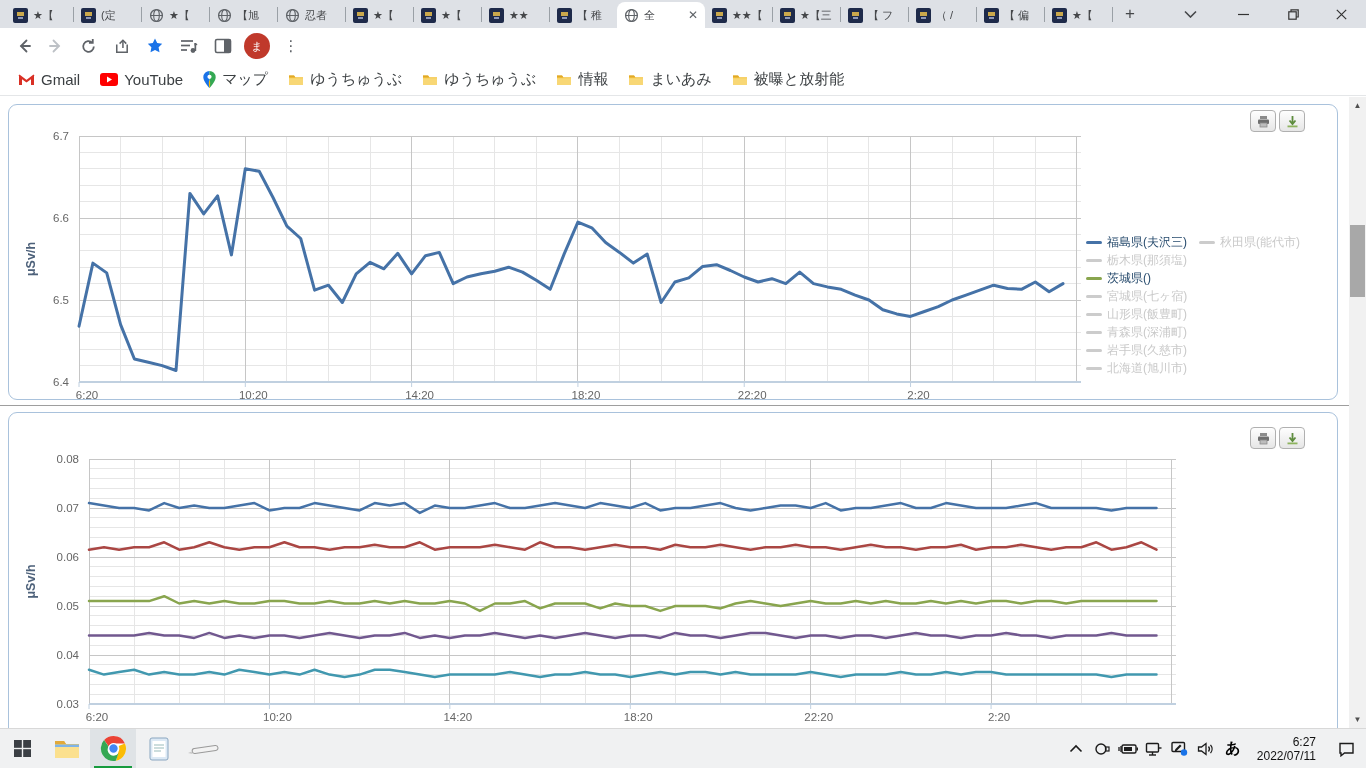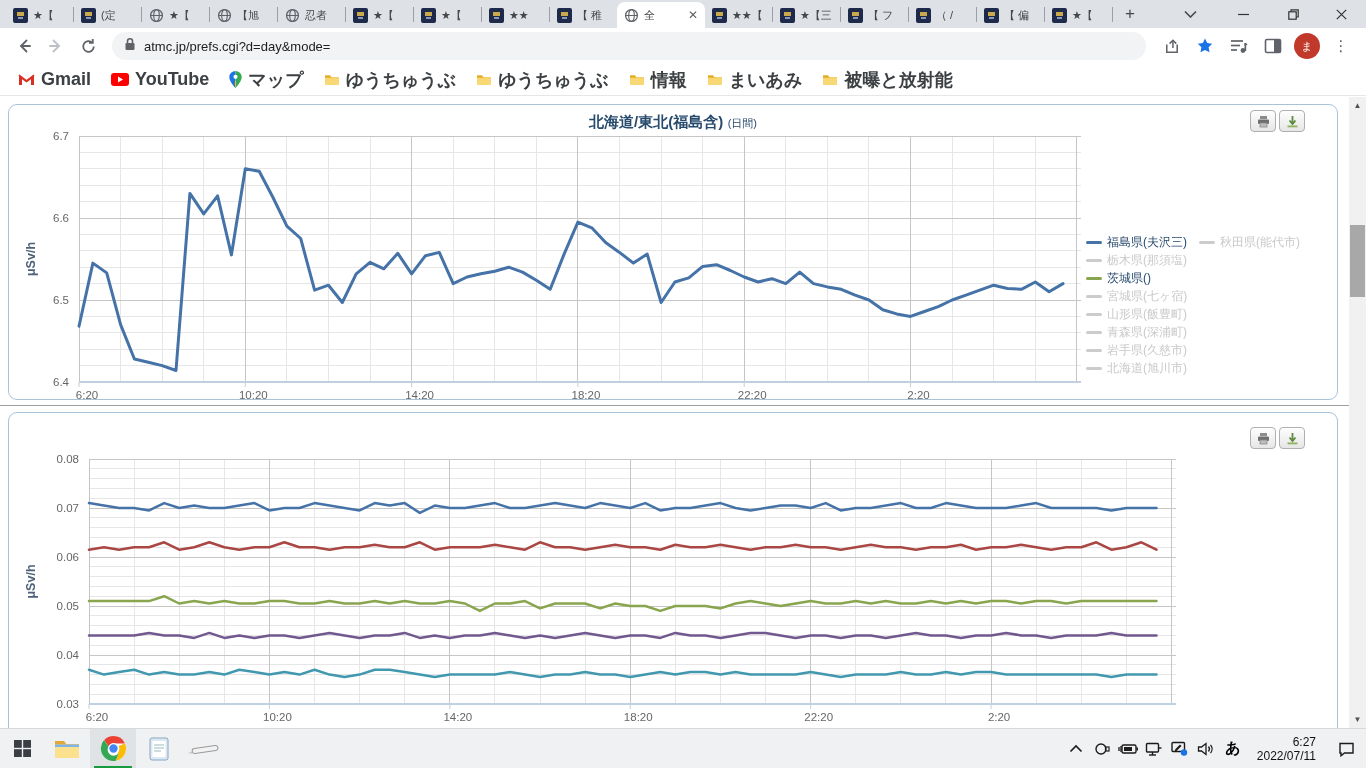--- a/index.html
+++ b/index.html
@@ -27,21 +27,21 @@
   .navbtn { width:28px; height:28px; display:flex; align-items:center; justify-content:center; margin:0 2px; border-radius:50%; }
   .urlbar { flex:1; height:28px; background:#f1f3f4; border-radius:14px; margin:0 8px; display:flex; align-items:center; padding:0 12px; gap:8px; }
   .urltext { font-size:13px; color:#202124; }
   .toolicon { width:28px; height:28px; display:flex; align-items:center; justify-content:center; margin:0 3px; }
   .avatar { width:26px; height:26px; border-radius:50%; background:#c0392b; color:#fff; font-size:11px; display:flex; align-items:center; justify-content:center; margin:0 4px; }
   .kebab { font-size:15px; color:#5f6368; letter-spacing:0; }
 
   
   .bookmarks { position:absolute; left:0; top:64px; width:1366px; height:32px; background:#fff; border-bottom:1px solid #e4e6e8; display:flex; align-items:center; padding:0 10px; gap:4px; }
   .bm { display:flex; align-items:center; gap:6px; padding:3px 8px; border-radius:6px; }
-  .bm span { font-size:18px; color:#3c4043; white-space:nowrap;font-weight:bold; }
+  .bm span { font-size:15px; color:#3c4043; white-space:nowrap; }
 
   
   .content { position:absolute; left:0; top:97px; width:1366px; height:631px; background:#fff; overflow:hidden; }
   .panel { position:absolute; left:8px; width:1330px; background:#fff; border:1px solid #a9c2dc; border-radius:9px; }
   #panel-0 { top:7px; height:296px; }
   #panel-1 { top:315px; height:352px; }
   .ctitle { position:absolute; left:0; top:8px; width:100%; text-align:center; color:#274b6d; }
   .ctitle .main { font-size:15px; font-weight:bold; }
   .ctitle .sub { font-size:11px; }
   .exports { position:absolute; right:32px; display:flex; gap:3px; }
@@ -264,27 +264,20 @@
           <path d="M6.5 3.5 12 9l-5.5 5.5" fill="none" stroke="#bdc1c6" stroke-width="1.8" stroke-linecap="round"></path>
           <line x1="3" y1="9" x2="11.6" y2="9" stroke="#bdc1c6" stroke-width="1.8" stroke-linecap="round"></line>
         </svg>
       </div>
     <div class="navbtn">
         <svg width="17" height="17" viewBox="0 0 16 16">
           <path d="M13 8a5 5 0 1 1-1.5-3.6" fill="none" stroke="#5f6368" stroke-width="1.7"></path>
           <path d="M12 1v3.6H8.4" fill="none" stroke="#5f6368" stroke-width="1.7"></path>
         </svg>
       </div>
-    <div class="urlbar">
-      <span><svg width="12" height="14" viewBox="0 0 12 14">
-            <rect x="1.5" y="6" width="9" height="7" rx="1.2" fill="#5f6368"></rect>
-            <path d="M3.5 6V4.2a2.5 2.5 0 0 1 5 0V6" fill="none" stroke="#5f6368" stroke-width="1.6"></path>
-          </svg></span>
-      <span class="urltext">atmc.jp/prefs.cgi?d=day&amp;mode=</span>
-    </div>
     <div class="toolicon">
         <svg width="19" height="19" viewBox="0 0 20 20">
           <path d="M5 8v8h11V8" fill="none" stroke="#5f6368" stroke-width="1.6"></path>
           <path d="M8 7l3.5-3.5L15 7" fill="none" stroke="#5f6368" stroke-width="1.6"></path>
           <line x1="11.5" y1="3.8" x2="11.5" y2="11.5" stroke="#5f6368" stroke-width="1.6"></line>
         </svg>
       </div>
     <div class="toolicon">
         <svg width="18" height="18" viewBox="0 0 18 18">
           <path d="M9 1.5l2.2 4.6 5 .7-3.6 3.5.9 5-4.5-2.4-4.5 2.4.9-5L1.8 6.8l5-.7z" fill="#1a73e8"></path>
@@ -371,24 +364,20 @@
           <path d="M1 2.5h5l1.3 1.8H15V12H1z" fill="#f3c13a"></path>
           <path d="M1 2.5h5l1.3 1.8H1z" fill="#e0a82a"></path>
           <rect x="1" y="5.2" width="14" height="6.8" fill="#f8d775"></rect>
         </svg>
         <span>被曝と放射能</span>
       </div>
     </div>
 
   <div class="content">
     <div class="panel" id="panel-0">
-      <div class="ctitle">
-        <span class="main">北海道/東北(福島含)</span>
-        <span class="sub"> </span><span class="sub">(日間)</span>
-      </div>
       <div class="exports">
         <div class="expbtn">
             <svg width="13" height="13" viewBox="0 0 13 13">
               <rect x="3" y="1" width="7" height="3" fill="#8b8b8b"></rect>
               <rect x="1" y="4.5" width="11" height="4.5" rx="1" fill="#6e6e6e"></rect>
               <rect x="3" y="8" width="7" height="4" fill="#bdbdbd" stroke="#8b8b8b" stroke-width="0.8"></rect>
             </svg>
           </div>
         <div class="expbtn">
             <svg width="13" height="13" viewBox="0 0 13 13">

